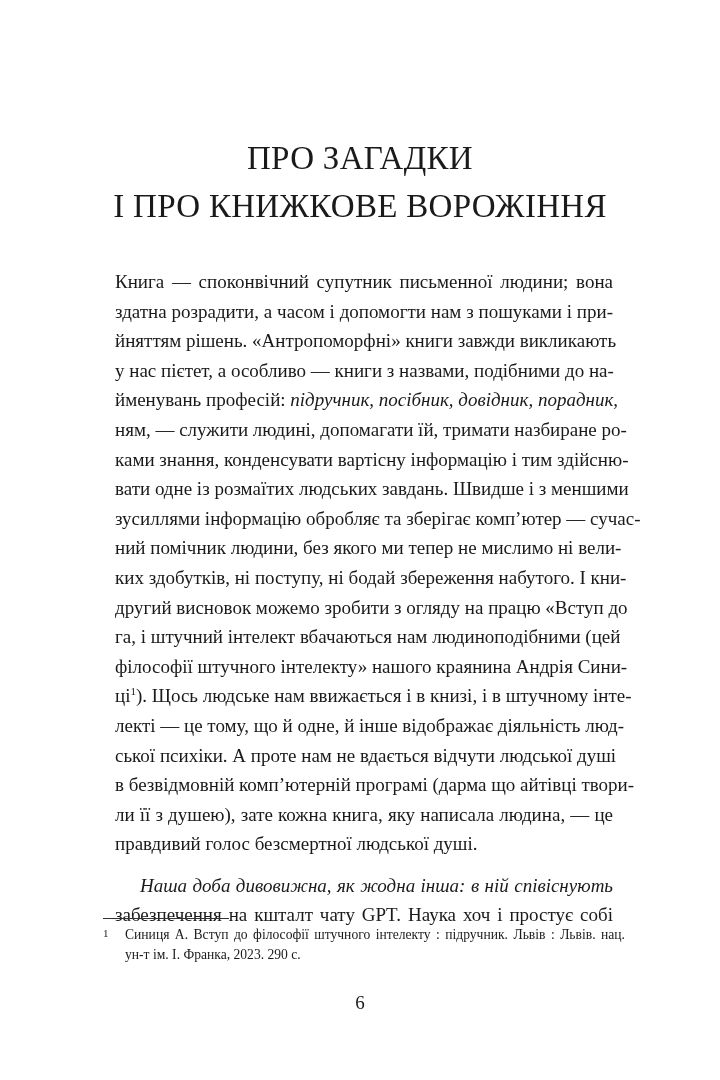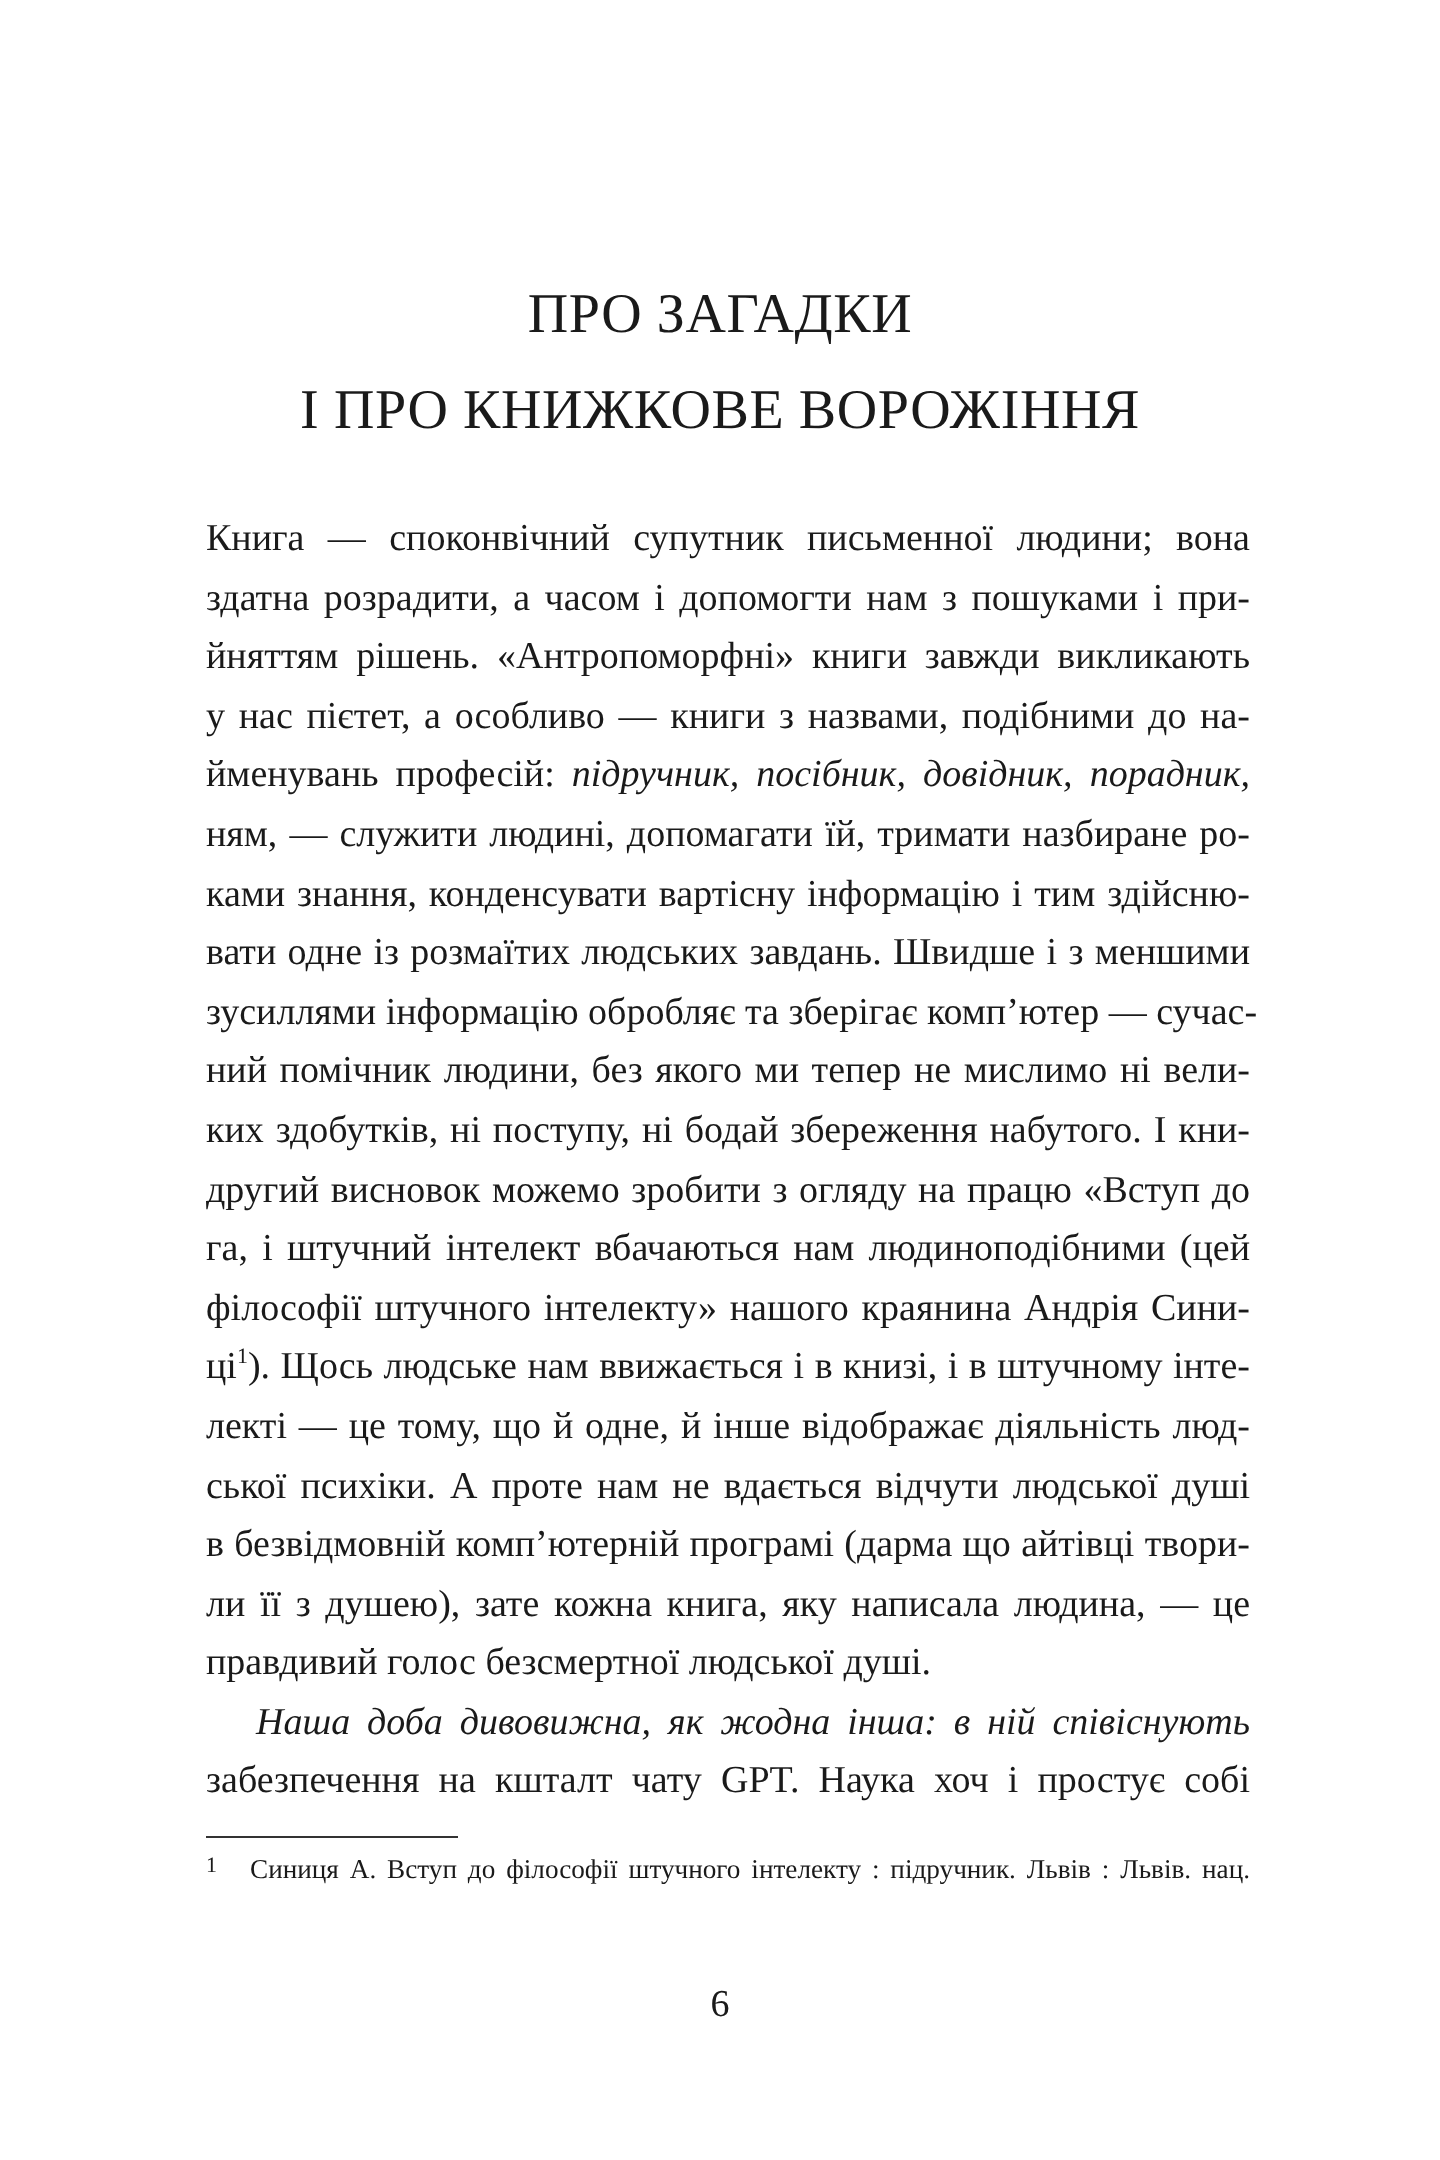--- a/index.html
+++ b/index.html
@@ -19,41 +19,41 @@
       position: absolute;
       left: 0; top: 0;
       width: 720px; height: 1080px;
       background: #ffffff;
     }
     .title {
       position: absolute;
       left: 0;
       width: 720px;
       text-align: center;
-      font-size: 28px;
+      font-size: 33px;
       letter-spacing: 0.3px;
       line-height: 48px;
       top: 134px;
       margin: 0;
       font-weight: normal;
       color: #1a1a1a;
     }
     .title .line { display: block; }
     .body-text {
       position: absolute;
       left: 103px;
       top: 255px;
       width: 522px;
       font-size: 19px;
       line-height: 29.6px;
       text-align: justify;
       hyphens: manual;
     }
     .para {
-      margin: 0;
+      margin: 12px;
     }
     .para .ln {
       display: block;
       text-align: justify;
       text-align-last: justify;
       white-space: nowrap;
       overflow: visible;
     }
     .para .ln.last {
       text-align-last: left;
@@ -146,17 +146,18 @@
     <p class="para indent">
       <span class="ln first">Наша доба дивовижна, як жодна інша: в ній співіснують</span>
       <span class="ln">забезпечення на кшталт чату GPT. Наука хоч і простує собі</span>
     </p>
   </div>
 
   <div class="footnote-rule"></div>
 
   <div class="footnote">
     <span class="ln first"><span class="fn-mark">1</span><span>Синиця А. Вступ до філософії штучного інтелекту : підручник. Львів : Львів. нац.</span></span>
+    <span class="ln cont">ун-т ім. І. Франка, 2023. 290 с.</span>
   </div>
 
   <div class="page-number">6</div>
 
 </div>
 
 </body></html>

